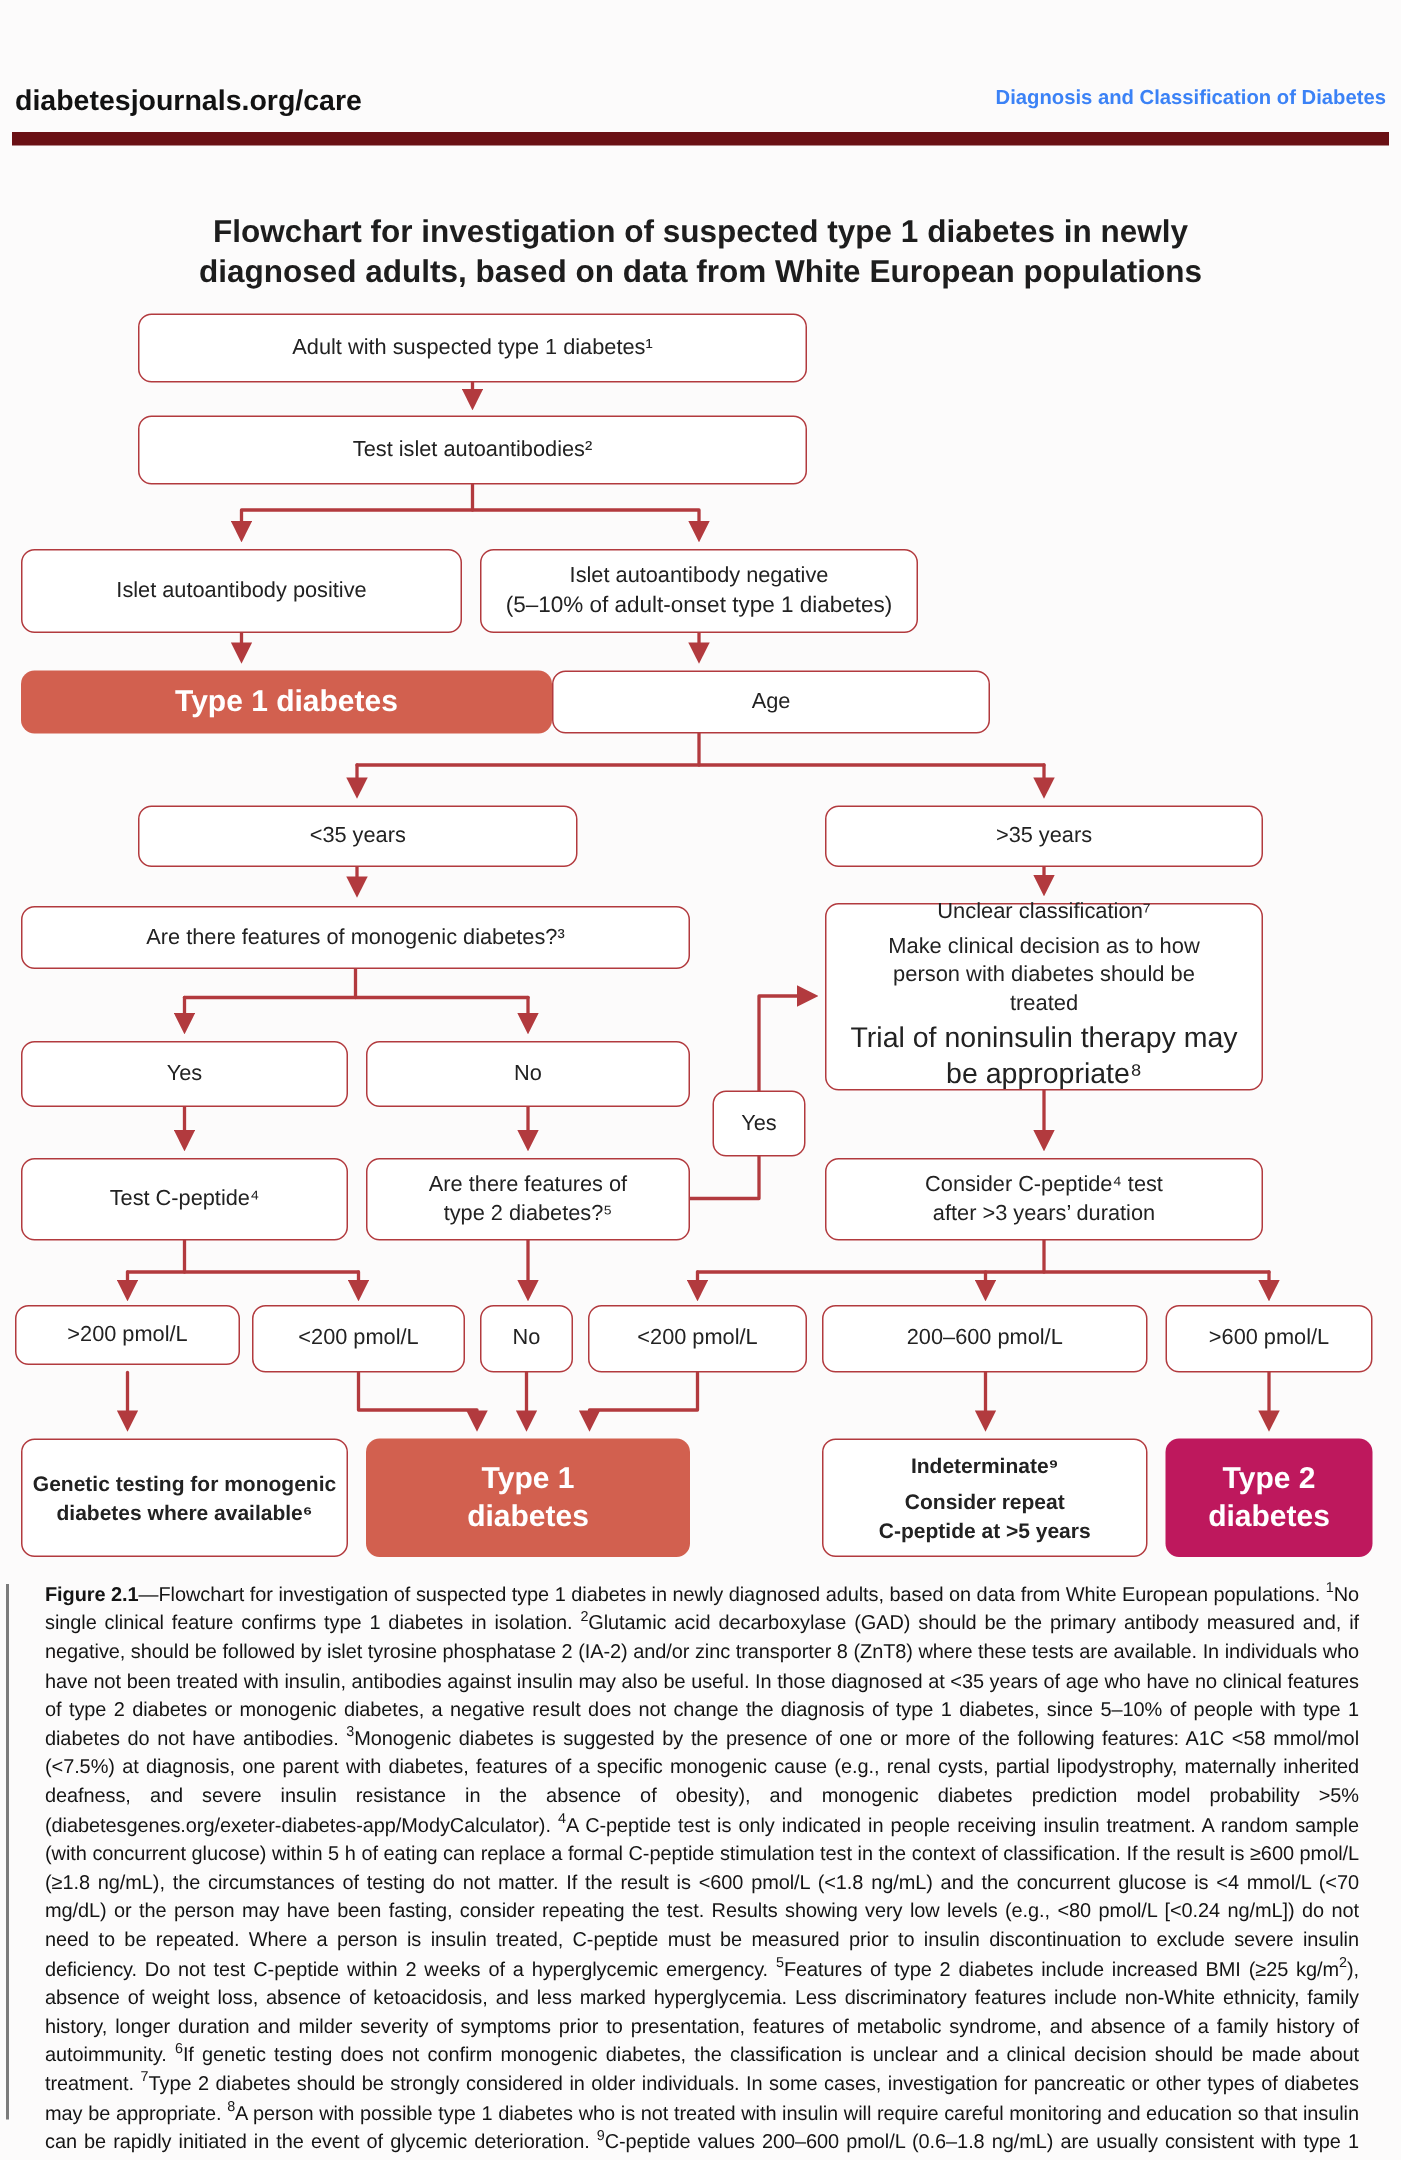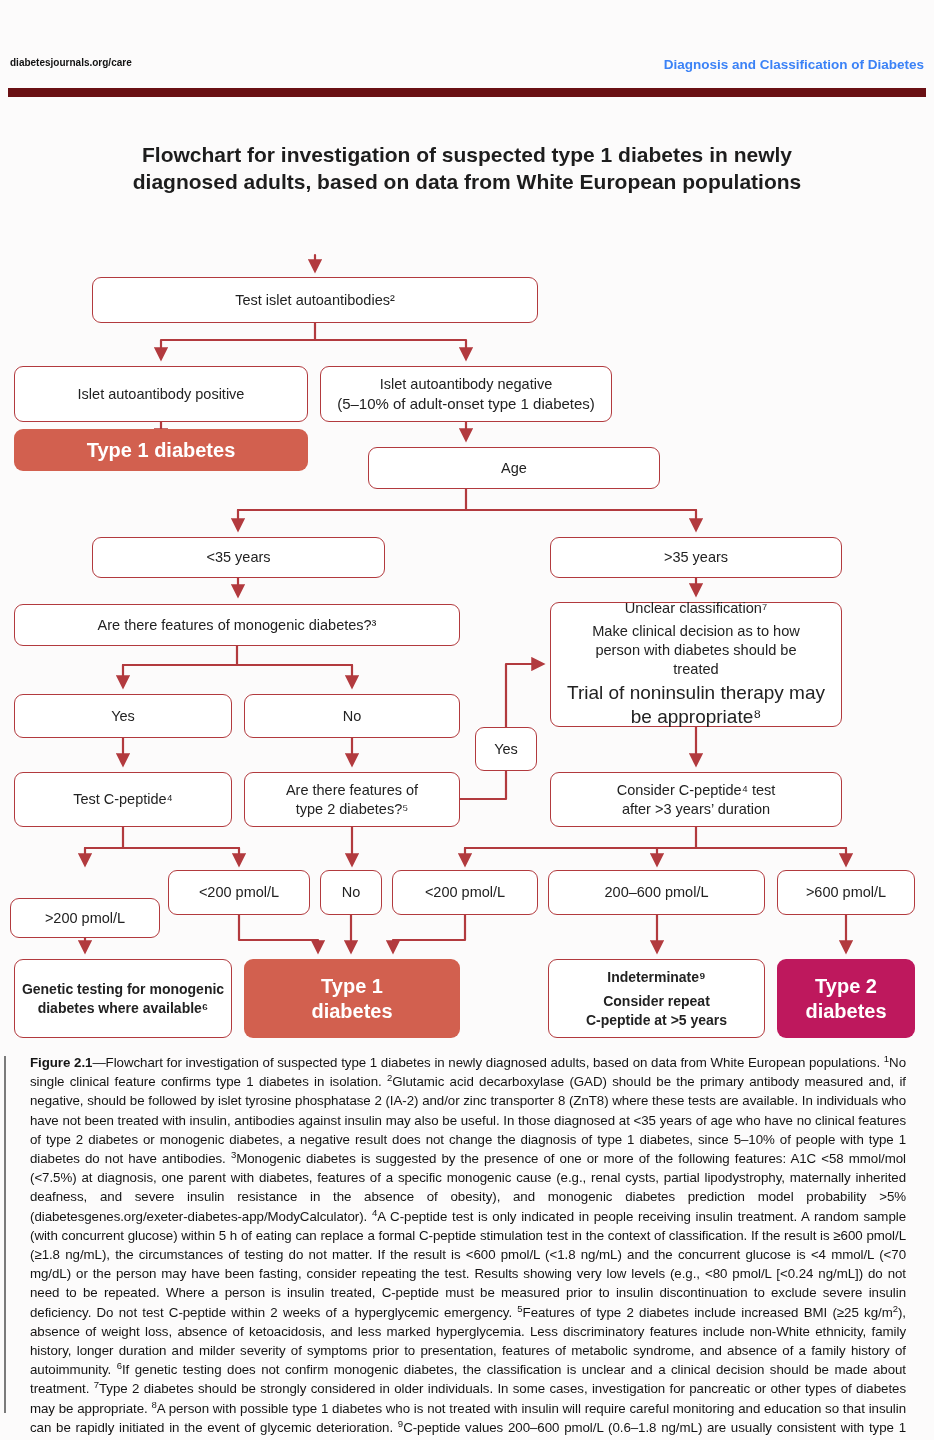--- a/index.html
+++ b/index.html
@@ -1,21 +1,21 @@
 <!DOCTYPE html>
 <html><head>
 <meta charset="utf-8">
 <style>
   html,body{margin:0;padding:0;}
   body{background:#e8e8e8;}
   .page{
     position:relative; width:934px; height:1440px; margin:0 auto;
     background:#fcfbfb; font-family:"Liberation Sans", sans-serif; overflow:hidden;
   }
-  .hdr-left{position:absolute; left:10px; top:57px; font-size:10px; font-weight:700; color:#121212;}
+  .hdr-left{position:absolute; left:10px; top:57px; font-size:19px; font-weight:700; color:#121212;}
   .hdr-right{position:absolute; right:10px; top:57px; font-size:13.5px; font-weight:700; color:#3b82f6;}
   .hdr-bar{position:absolute; left:8px; top:88px; width:918px; height:9px; background:#6a1014;}
   .fig-title{position:absolute; left:0; top:141px; width:934px; text-align:center;
     font-size:21px; font-weight:600; color:#1d1d1d; line-height:1.3;}
   .chart{position:absolute; left:0; top:0; width:934px; height:1050px;}
   .conn{position:absolute; left:0; top:0; z-index:1; pointer-events:none;}
   .node{
     position:absolute; box-sizing:border-box; z-index:2;
     border:1.7px solid #b23a3e; border-radius:9px; background:#ffffff;
     display:flex; flex-direction:column; align-items:center; justify-content:center;
@@ -91,31 +91,32 @@
         <path d="M846,848 V864" marker-end="url(#arr)"></path>
         <path d="M85,915 V951" marker-end="url(#arr)"></path>
         <path d="M239,915 V940 H318 V951" marker-end="url(#arr)"></path>
         <path d="M351,915 V951" marker-end="url(#arr)"></path>
         <path d="M465,915 V940 H393 V951" marker-end="url(#arr)"></path>
         <path d="M657,915 V951" marker-end="url(#arr)"></path>
         <path d="M846,915 V951" marker-end="url(#arr)"></path>
       </g>
     </svg>
 
+    <div class="node" style="left:92px; top:209px; width:446px; height:46px;">Adult with suspected type 1 diabetes¹</div>
 
     <div class="node" style="left:92px; top:277px; width:446px; height:46px;">Test islet autoantibodies²</div>
 
     <div class="node" style="left:14px; top:366px; width:294px; height:56px;">Islet autoantibody positive</div>
 
     <div class="node" style="left:320px; top:366px; width:292px; height:56px;">
       <div>Islet autoantibody negative</div>
       <div class="line2">(5–10% of adult-onset type 1 diabetes)</div>
     </div>
 
-    <div class="node fill-red" style="left:14px; top:429px; width:294px; height:42px;">Type 1 diabetes</div>
+    <div class="node fill-red" style="left:14px; top:447px; width:354px; height:42px;">Type 1 diabetes</div>
 
     <div class="node" style="left:320px; top:447px; width:292px; height:42px;margin-left:48px;">Age</div>
 
     <div class="node" style="left:92px; top:537px; width:293px; height:41px;">&lt;35 years</div>
 
     <div class="node" style="left:550px; top:537px; width:292px; height:41px;">&gt;35 years</div>
 
     <div class="node" style="left:14px; top:604px; width:446px; height:42px;">Are there features of monogenic diabetes?³</div>
 
     <div class="node" style="left:550px; top:602px; width:292px; height:125px;">
@@ -135,21 +136,21 @@
     <div class="node" style="left:244px; top:772px; width:216px; height:55px;">
       <div>Are there features of</div>
       <div>type 2 diabetes?⁵</div>
     </div>
 
     <div class="node" style="left:550px; top:772px; width:292px; height:55px;">
       <div>Consider C-peptide⁴ test</div>
       <div>after &gt;3 years’ duration</div>
     </div>
 
-    <div class="node" style="left:10px; top:870px; width:150px; height:40px;margin-top:28px;">&gt;200 pmol/L</div>
+    <div class="node" style="left:10px; top:870px; width:150px; height:40px;">&gt;200 pmol/L</div>
 
     <div class="node" style="left:168px; top:870px; width:142px; height:45px;">&lt;200 pmol/L</div>
 
     <div class="node" style="left:320px; top:870px; width:62px; height:45px;">No</div>
 
     <div class="node" style="left:392px; top:870px; width:146px; height:45px;">&lt;200 pmol/L</div>
 
     <div class="node" style="left:548px; top:870px; width:217px; height:45px;">200–600 pmol/L</div>
 
     <div class="node" style="left:777px; top:870px; width:138px; height:45px;">&gt;600 pmol/L</div>

